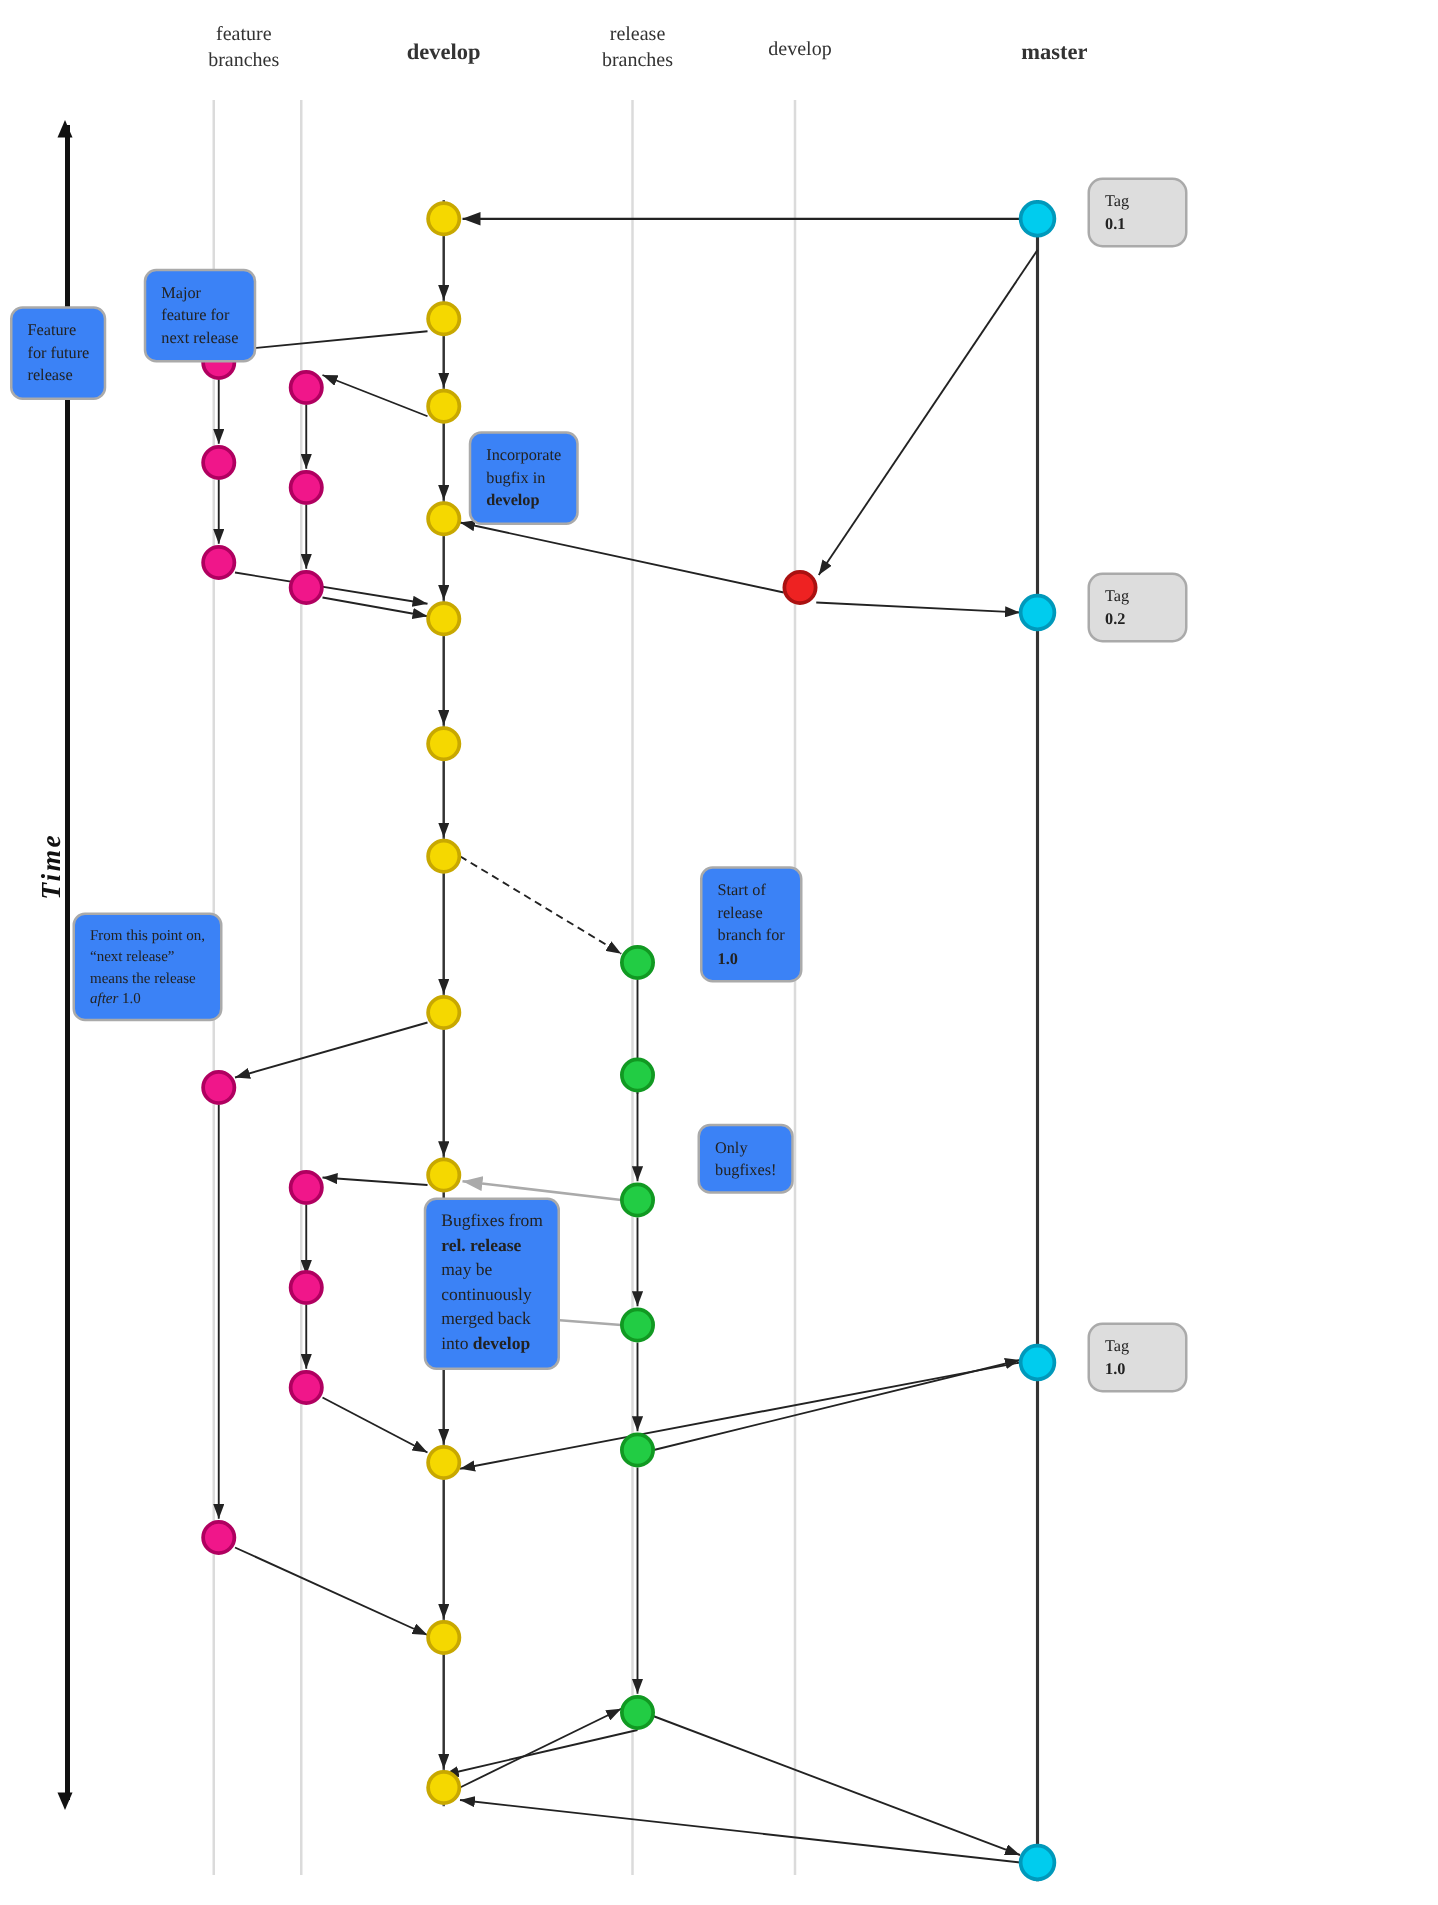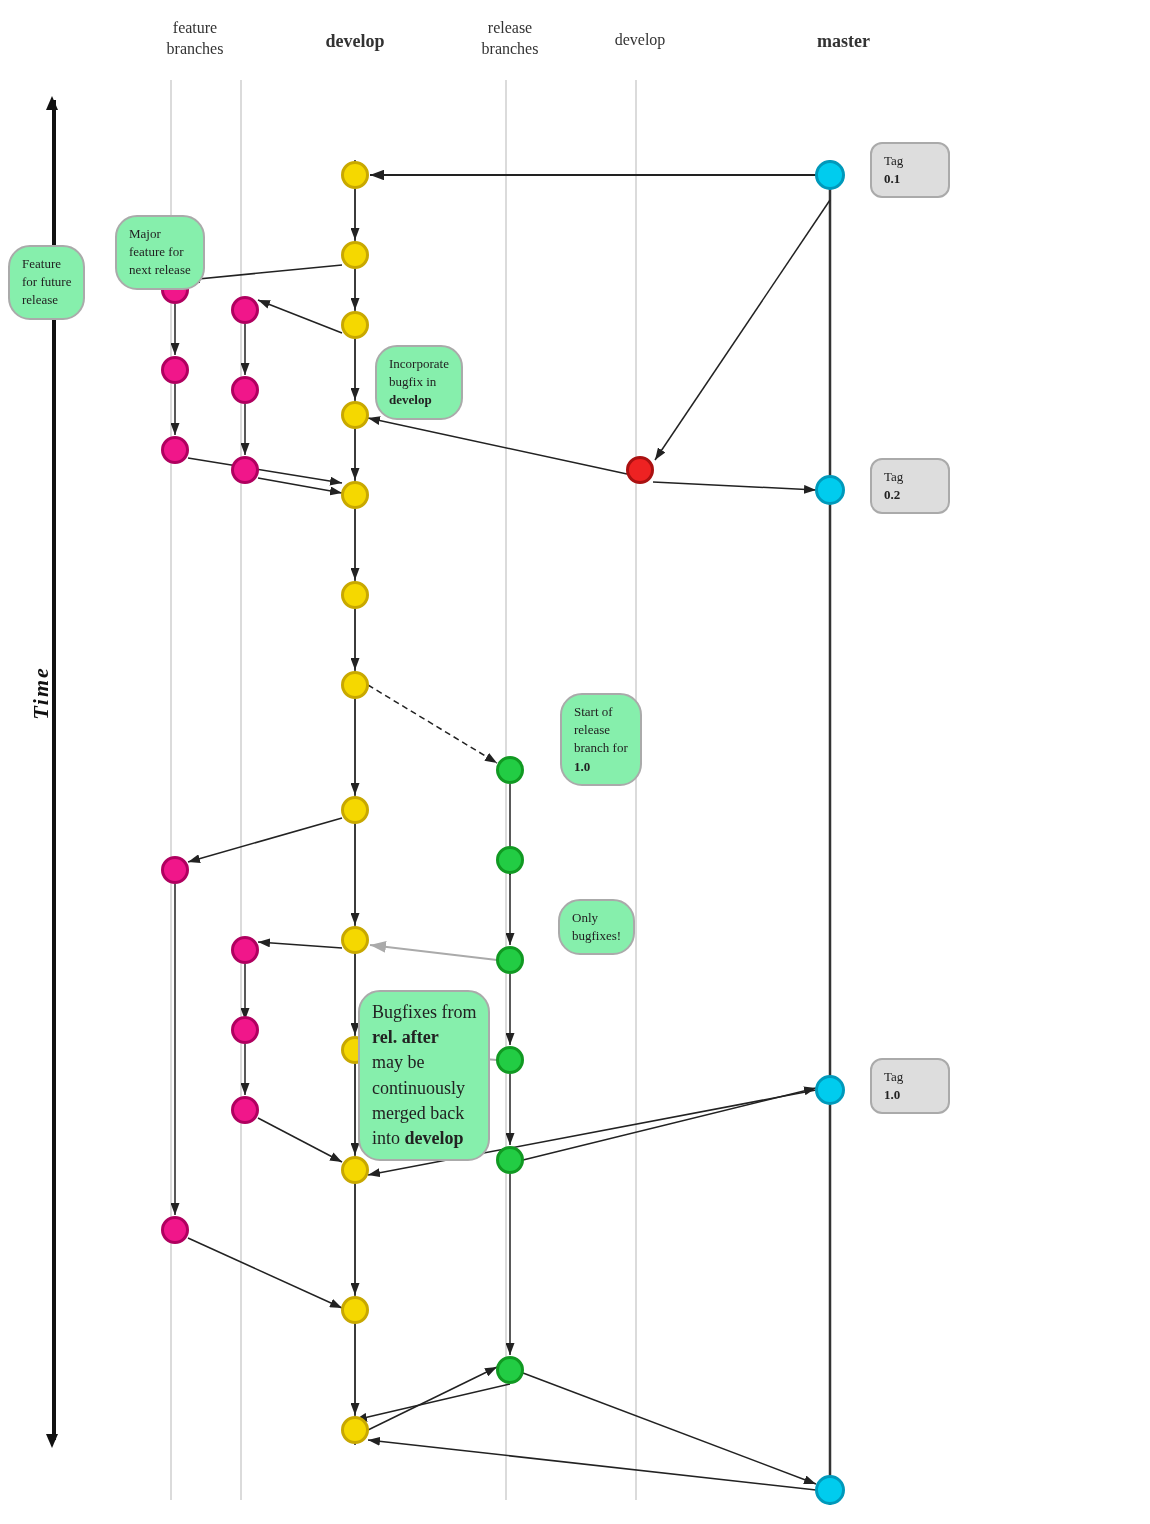--- a/index.html
+++ b/index.html
@@ -66,23 +66,23 @@
       transform: translate(-50%, -50%);
     }
     .node.yellow { background: #f5d800; border-color: #c8a800; width: 28px; height: 28px; }
     .node.pink { background: #f0168a; border-color: #b00060; width: 28px; height: 28px; }
     .node.green { background: #22cc44; border-color: #119922; width: 28px; height: 28px; }
     .node.cyan { background: #00ccee; border-color: #0099bb; width: 30px; height: 30px; }
     .node.red { background: #ee2222; border-color: #aa1111; width: 28px; height: 28px; }
     
     .callout {
       position: absolute;
-      background: #86efac;
+      background: #3b82f6;
       border: 2px solid #aaa;
-      border-radius: 22px;
+      border-radius: 10px;
       padding: 8px 12px;
       font-size: 13px;
       color: #222;
       line-height: 1.4;
       max-width: 150px;
     }
     .callout.tag-box {
       background: #ddd;
       border-radius: 12px;
       text-align: left;
@@ -271,22 +271,25 @@
 
   <div class="callout" style="left:375px;top:345px;max-width:155px;">
     Incorporate<br>bugfix in<br><b>develop</b>
   </div>
 
 
   <div class="callout" style="left:560px;top:693px;max-width:145px;">
     Start of<br>release<br>branch for<br><b>1.0</b>
   </div>
 
+  <div class="callout" style="left:58px;top:730px;max-width:185px;font-size:12px;">
+    From this point on,<br>“next release”<br>means the release<br><i>after</i> 1.0
+  </div>
 
   <div class="callout" style="left:558px;top:899px;max-width:130px;">
     Only<br>bugfixes!
   </div>
 
-  <div class="callout" style="left:358px;top:958px;max-width:175px;font-size:18px;margin-top:32px;">
-    Bugfixes from<br><b>rel. after</b><br>may be<br>continuously<br>merged back<br>into <b>develop</b>
+  <div class="callout" style="left:339px;top:958px;max-width:175px;font-size:14px;">
+    Bugfixes from<br><b>rel. release</b><br>may be<br>continuously<br>merged back<br>into <b>develop</b>
   </div>
 
 </div>
 
 </body></html>

